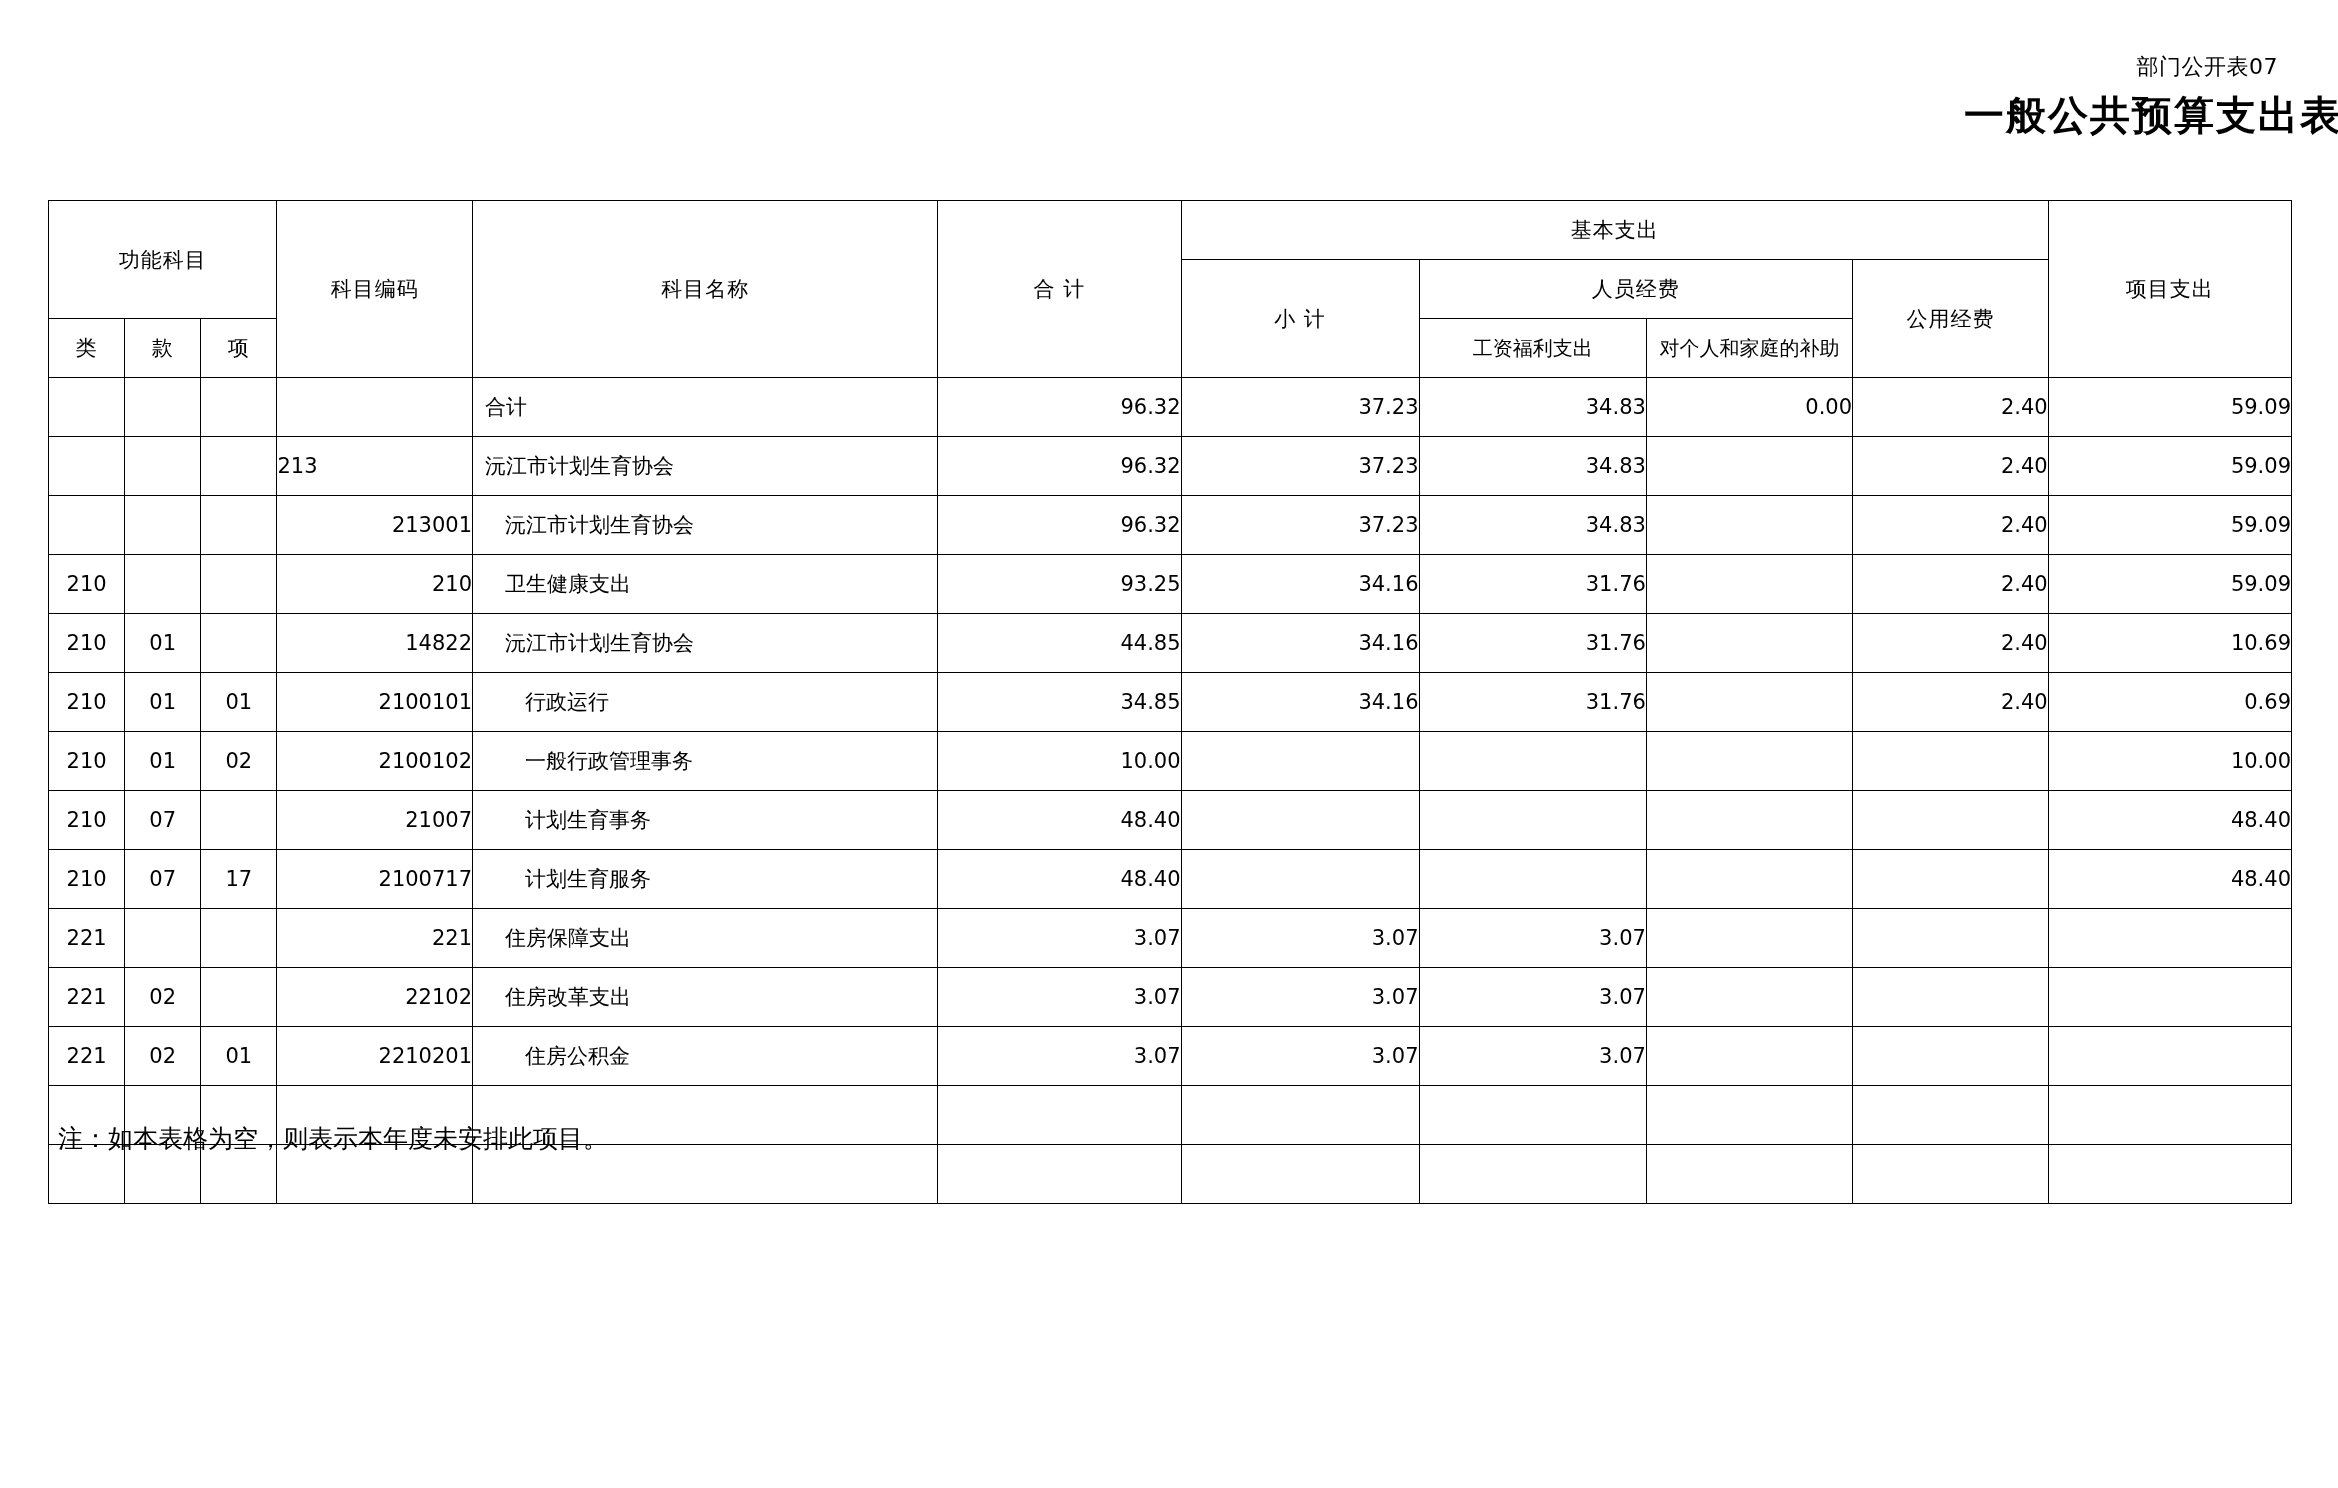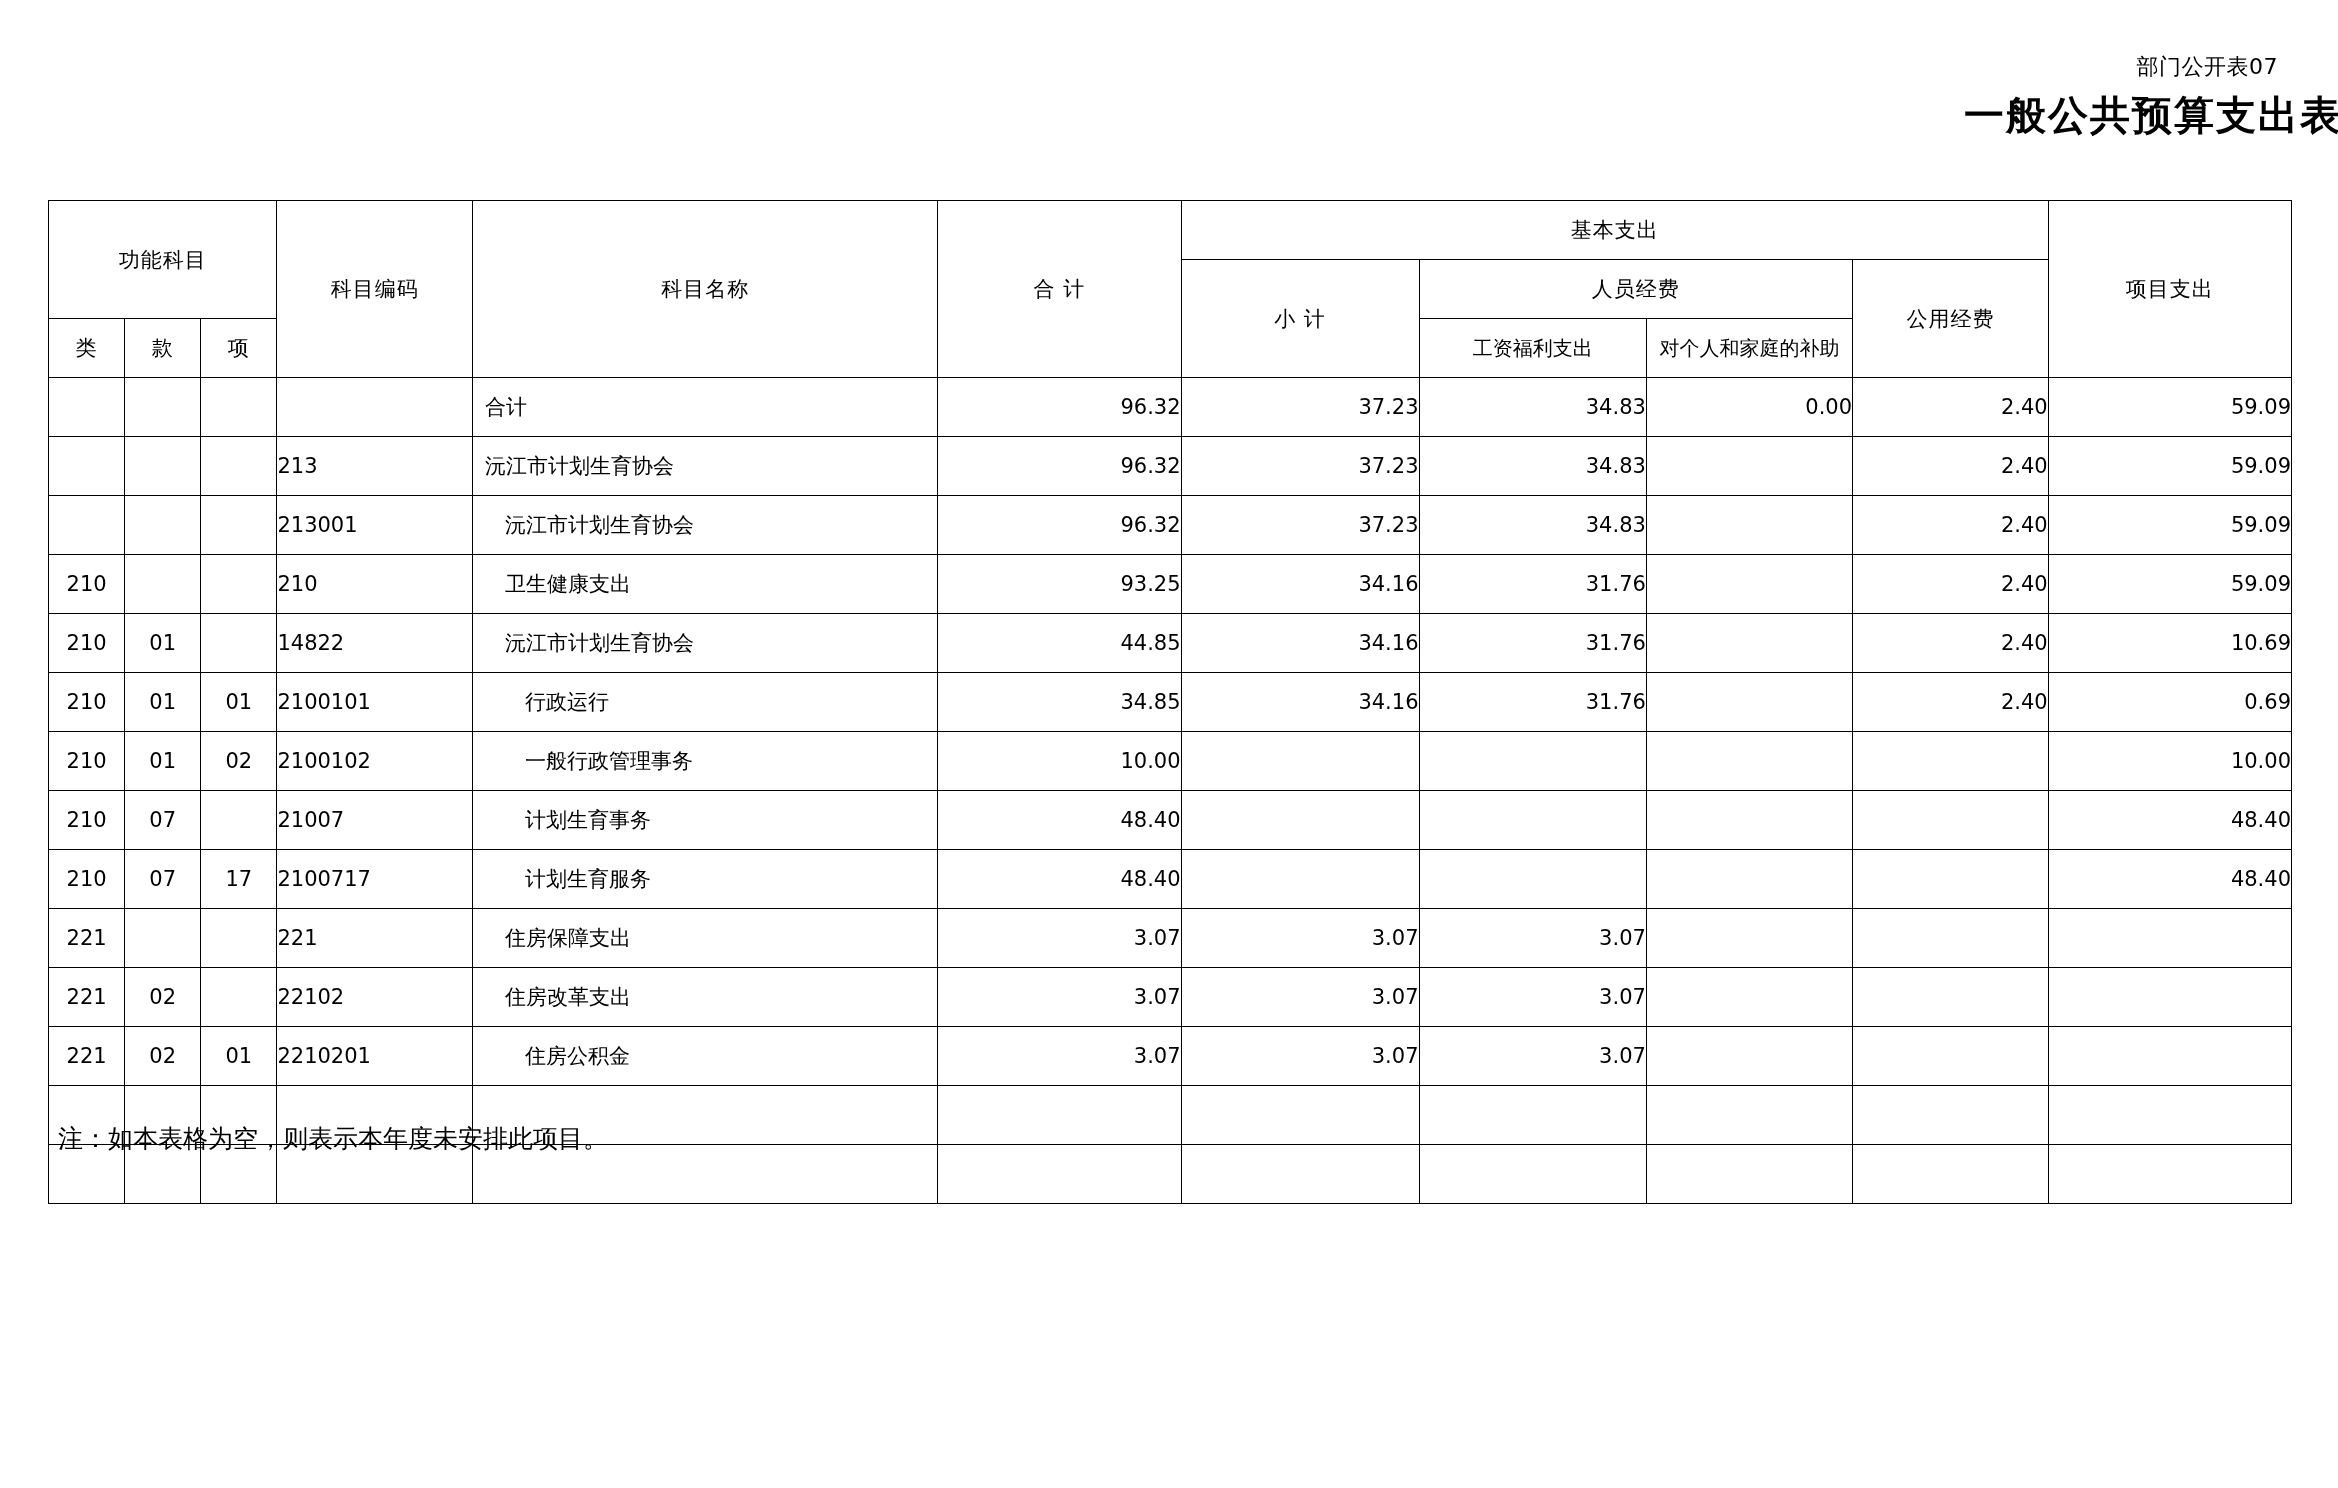--- a/index.html
+++ b/index.html
@@ -102,21 +102,21 @@
     padding-right: 14px;
     font-size: 21px;
     font-family: "DejaVu Sans", "Liberation Sans", sans-serif;
   }
   td.code {
     text-align: left;
     padding-left: 12px;
     font-size: 21px;
   }
   td.codecenter {
-    text-align: left;
+    text-align: right;
     font-size: 21px;
   }
   td.lv {
     text-align: center;
     font-size: 21px;
   }
   td.name {
     text-align: left;
     font-size: 21px;
   }

